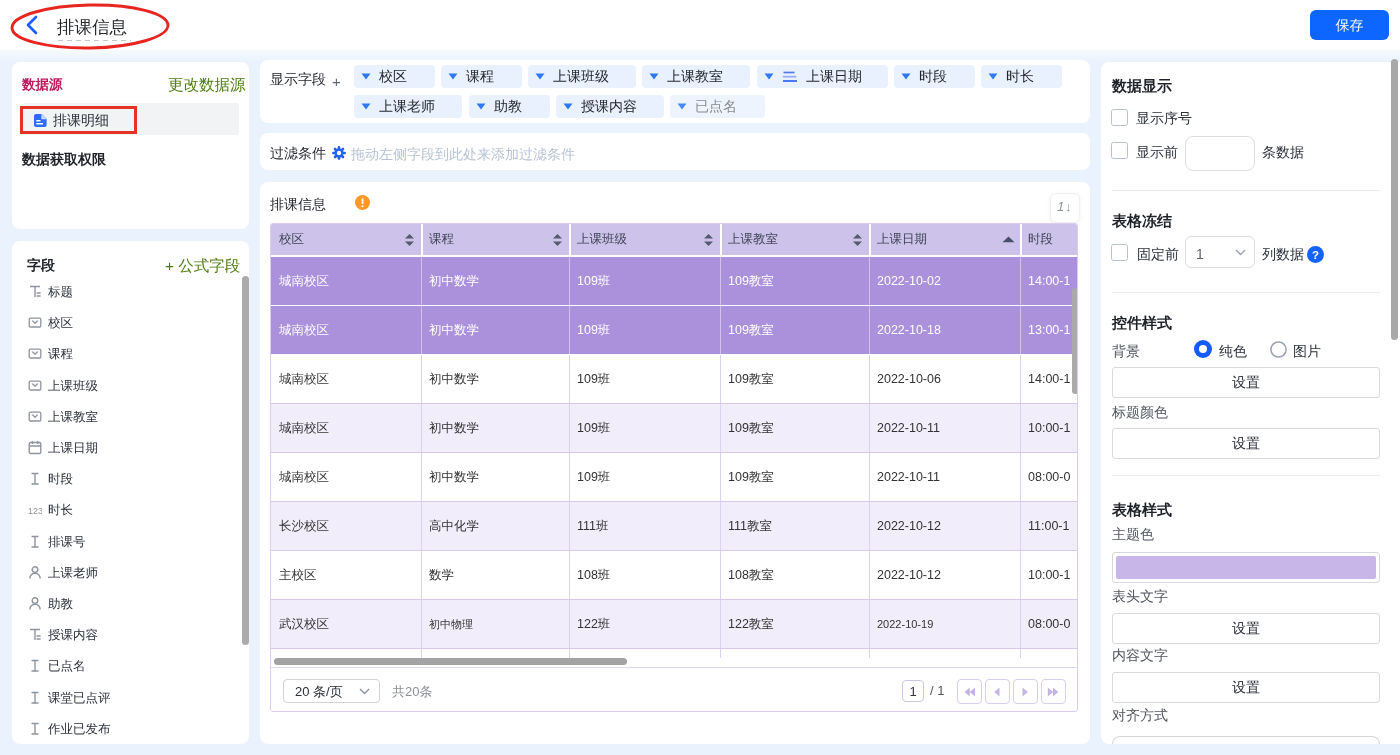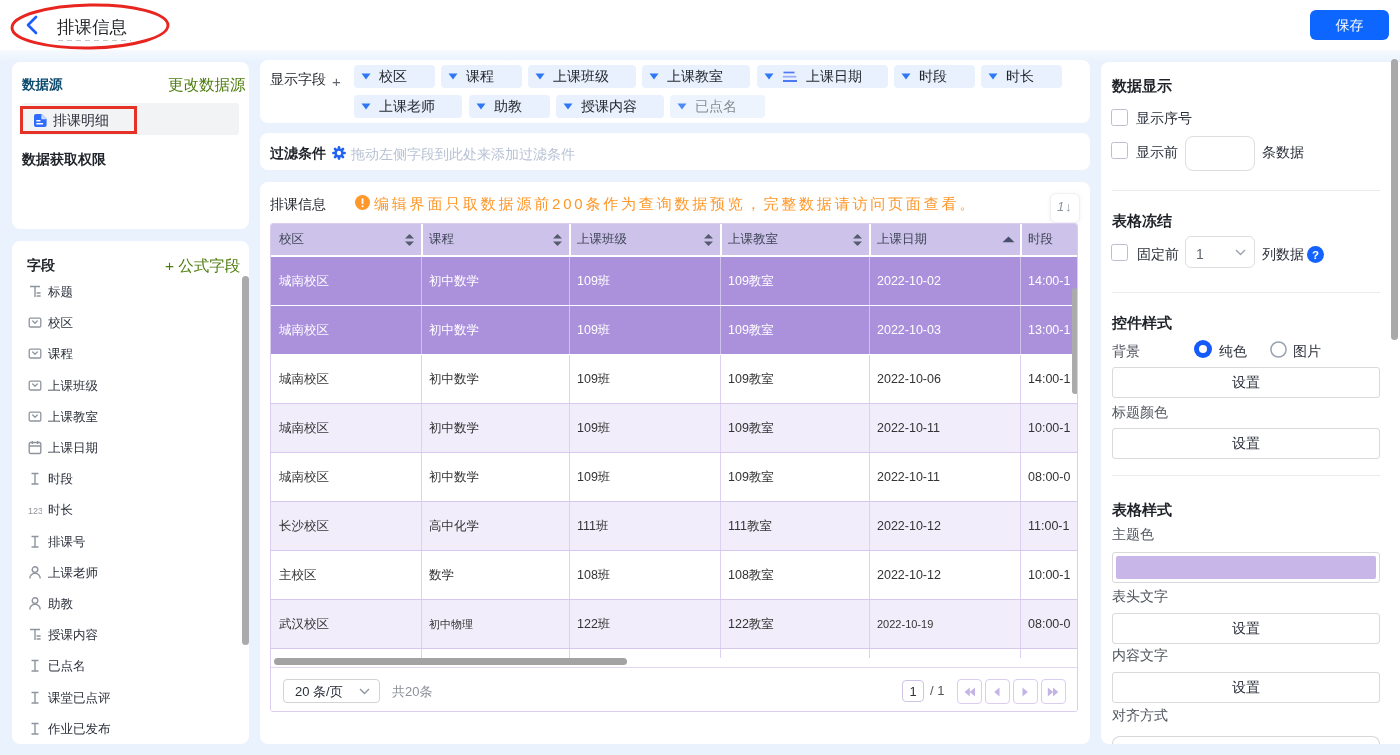--- a/index.html
+++ b/index.html
@@ -23,21 +23,21 @@
 <svg class="abs" style="left:24px;top:14px" width="16" height="22" viewBox="0 0 16 22">
       <path d="M12 3 L4 11 L12 19" fill="none" stroke="#1a5eff" stroke-width="2.6" stroke-linecap="round" stroke-linejoin="round"></path>
     </svg>
 <div class="abs" style="left:57px;top:15px;font-size:17.5px;color:#25272b">排课信息</div>
 <div class="abs" style="left:58px;top:39.5px;width:73px;height:1.6px;background:repeating-linear-gradient(90deg,#c6c6c6 0 5px,transparent 5px 9px)"></div>
 <svg class="abs" style="left:6px;top:0px" width="172" height="54" viewBox="0 0 172 54">
       <ellipse cx="84" cy="26.5" rx="78" ry="21.5" fill="none" stroke="#e8251f" stroke-width="2.9" transform="rotate(-1 84 26.5)"></ellipse>
     </svg>
 <div class="abs" style="left:1310px;top:10px;width:79px;height:30px;background:#0c66ff;border-radius:6px;color:#fff;font-size:14px;text-align:center;line-height:30px">保存</div>
 <div class="card" style="left:12px;top:62px;width:237px;height:167px"></div>
-<div class="abs" style="left:22px;top:76px;font-size:13.5px;font-weight:bold;color:#0c4a6e">数据源</div>
+<div class="abs" style="left:22px;top:76px;font-size:13.5px;font-weight:bold;color:#be185d">数据源</div>
 <div class="abs blue" style="left:168px;top:74.5px;font-size:15.5px">更改数据源</div>
 <div class="abs" style="left:22px;top:103px;width:217px;height:32px;background:#f2f3f5;border-radius:3px"></div>
 <svg class="abs" style="left:33.5px;top:113.5px" width="13" height="13" viewBox="0 0 13 13">
       <path d="M2 0 h5.6 l5 5 v6 a2 2 0 0 1 -2 2 h-8.6 a2 2 0 0 1 -2 -2 v-9 a2 2 0 0 1 2 -2 z" fill="#2f6bff"></path>
       <path d="M7.4 0 l5.2 5.2 h-5.2 z" fill="#cfe0ff"></path>
       <rect x="2.3" y="6" width="4.2" height="1.5" fill="#fff"></rect>
       <rect x="2.3" y="9" width="6.8" height="1.5" fill="#fff"></rect>
     </svg>
 <div class="abs t14" style="left:53px;top:112px">排课明细</div>
 <div class="abs" style="left:20px;top:106px;width:117px;height:28px;border:3px solid #e53126"></div>
@@ -211,42 +211,41 @@
       </svg>
       <span style="margin-left:8px">授课内容</span>
     </div>
 <div class="chip" style="left:670px;top:95px;width:95px;background:#edf4fd;color:#878b92">
       <svg width="10" height="7" viewBox="0 0 10 7" style="margin-left:7px;flex:0 0 auto">
         <path d="M0.5 0.5 h9 L5 6.5 z" fill="#4c89f7"></path>
       </svg>
       <span style="margin-left:8px">已点名</span>
     </div>
 <div class="card" style="left:260px;top:133px;width:830px;height:37px"></div>
-<div class="abs" style="left:270px;top:145px;font-size:14px;font-weight:700;color:#1f2329">过滤条件</div>
+<div class="abs" style="left:270px;top:145px;font-size:14px;font-weight:400;color:#1f2329">过滤条件</div>
 <svg class="abs" style="left:332px;top:146px" width="14" height="14" viewBox="0 0 14 14">
       <line x1="10.00" y1="7.00" x2="12.60" y2="7.00" stroke="#2162f3" stroke-width="2.7" stroke-linecap="round"></line>
       <line x1="9.12" y1="9.12" x2="10.96" y2="10.96" stroke="#2162f3" stroke-width="2.7" stroke-linecap="round"></line>
       <line x1="7.00" y1="10.00" x2="7.00" y2="12.60" stroke="#2162f3" stroke-width="2.7" stroke-linecap="round"></line>
       <line x1="4.88" y1="9.12" x2="3.04" y2="10.96" stroke="#2162f3" stroke-width="2.7" stroke-linecap="round"></line>
       <line x1="4.00" y1="7.00" x2="1.40" y2="7.00" stroke="#2162f3" stroke-width="2.7" stroke-linecap="round"></line>
       <line x1="4.88" y1="4.88" x2="3.04" y2="3.04" stroke="#2162f3" stroke-width="2.7" stroke-linecap="round"></line>
       <line x1="7.00" y1="4.00" x2="7.00" y2="1.40" stroke="#2162f3" stroke-width="2.7" stroke-linecap="round"></line>
       <line x1="9.12" y1="4.88" x2="10.96" y2="3.04" stroke="#2162f3" stroke-width="2.7" stroke-linecap="round"></line>
       <circle cx="7" cy="7" r="4.6" fill="#2162f3"></circle>
       <circle cx="7" cy="7" r="2.2" fill="#fff"></circle>
     </svg>
 <div class="abs" style="left:351px;top:146px;font-size:14px;color:#b7c2d4">拖动左侧字段到此处来添加过滤条件</div>
 <div class="card" style="left:260px;top:182px;width:830px;height:562px"></div>
 <div class="abs" style="left:270px;top:196px;font-size:14px;font-weight:500;color:#1f2329">排课信息</div>
 <svg class="abs" style="left:355px;top:195px" width="15" height="15" viewBox="0 0 14 14">
       <circle cx="7" cy="7" r="7" fill="#ff9729"></circle>
       <rect x="6.2" y="3" width="1.7" height="5.4" rx="0.8" fill="#fff"></rect>
       <circle cx="7" cy="10.5" r="1" fill="#fff"></circle>
     </svg>
-<div class="abs" style="left:374px;top:195px;font-size:15px;letter-spacing:2.8px;color:#ff9729">编辑界面只取数据源前200条作为查询数据预览，完整数据请访问页面查看。</div>
 <div class="abs" style="left:1050px;top:193px;width:30px;height:30px;border:1px solid #f0f0f3;border-radius:6px;background:#fff;box-shadow:0 1px 4px rgba(180,180,200,.18)"></div>
 <div class="abs" style="left:1057px;top:199px;font-size:13px;color:#8d93a0;font-style:italic">1</div>
     <div class="abs" style="left:1065px;top:199px;font-size:13px;color:#8d93a0">↓</div>
 <div class="abs" style="left:270px;top:223px;width:808px;height:489px;border:1px solid #dbcdf0;border-radius:3px;background:#fff;overflow:hidden">
 <div class="abs" style="left:0;top:0;width:899px;height:30.5px;background:#cdc2e9"></div>
 <div class="hcell" style="left:8px">校区</div>
 <div class="abs" style="left:133px;top:0">
         <svg width="11" height="14" viewBox="0 0 11 14" style="position:absolute;top:9px">
           <path d="M1 5.6 L5.5 1 L10 5.6 z" fill="#555b6e"></path>
           <path d="M1 8.4 L5.5 13 L10 8.4 z" fill="#555b6e"></path>
@@ -297,21 +296,21 @@
 <div class="abs" style="left:449px;top:0;width:1px;height:48px;background:rgba(255,255,255,.45)"></div>
 <div class="abs" style="left:598px;top:0;width:1px;height:48px;background:rgba(255,255,255,.45)"></div>
 <div class="abs" style="left:749px;top:0;width:1px;height:48px;background:rgba(255,255,255,.45)"></div>
 </div>
 <div class="abs" style="left:0;top:81px;width:899px;height:1px;background:rgba(255,255,255,.55)"></div>
 <div class="abs" style="left:0;top:82px;width:899px;height:48px;background:#ab90dc">
 <div class="abs" style="left:8px;top:0;height:48px;line-height:48px;font-size:12.5px;color:#ffffff">城南校区</div>
 <div class="abs" style="left:158px;top:0;height:48px;line-height:48px;font-size:12.5px;color:#ffffff">初中数学</div>
 <div class="abs" style="left:306px;top:0;height:48px;line-height:48px;font-size:12.5px;color:#ffffff">109班</div>
 <div class="abs" style="left:457px;top:0;height:48px;line-height:48px;font-size:12.5px;color:#ffffff">109教室</div>
-<div class="abs" style="left:606px;top:0;height:48px;line-height:48px;font-size:12.5px;color:#ffffff">2022-10-03</div>
+<div class="abs" style="left:606px;top:0;height:48px;line-height:48px;font-size:12.5px;color:#ffffff">2022-10-18</div>
 <div class="abs" style="left:757px;top:0;height:48px;line-height:48px;font-size:12.5px;color:#ffffff">13:00-1</div>
 <div class="abs" style="left:150px;top:0;width:1px;height:48px;background:rgba(255,255,255,.45)"></div>
 <div class="abs" style="left:298px;top:0;width:1px;height:48px;background:rgba(255,255,255,.45)"></div>
 <div class="abs" style="left:449px;top:0;width:1px;height:48px;background:rgba(255,255,255,.45)"></div>
 <div class="abs" style="left:598px;top:0;width:1px;height:48px;background:rgba(255,255,255,.45)"></div>
 <div class="abs" style="left:749px;top:0;width:1px;height:48px;background:rgba(255,255,255,.45)"></div>
 </div>
 <div class="abs" style="left:0;top:130px;width:899px;height:1px;background:rgba(255,255,255,.55)"></div>
 <div class="abs" style="left:0;top:131px;width:899px;height:48px;background:#ffffff">
 <div class="abs" style="left:8px;top:0;height:48px;line-height:48px;font-size:12.5px;color:#333">城南校区</div>

